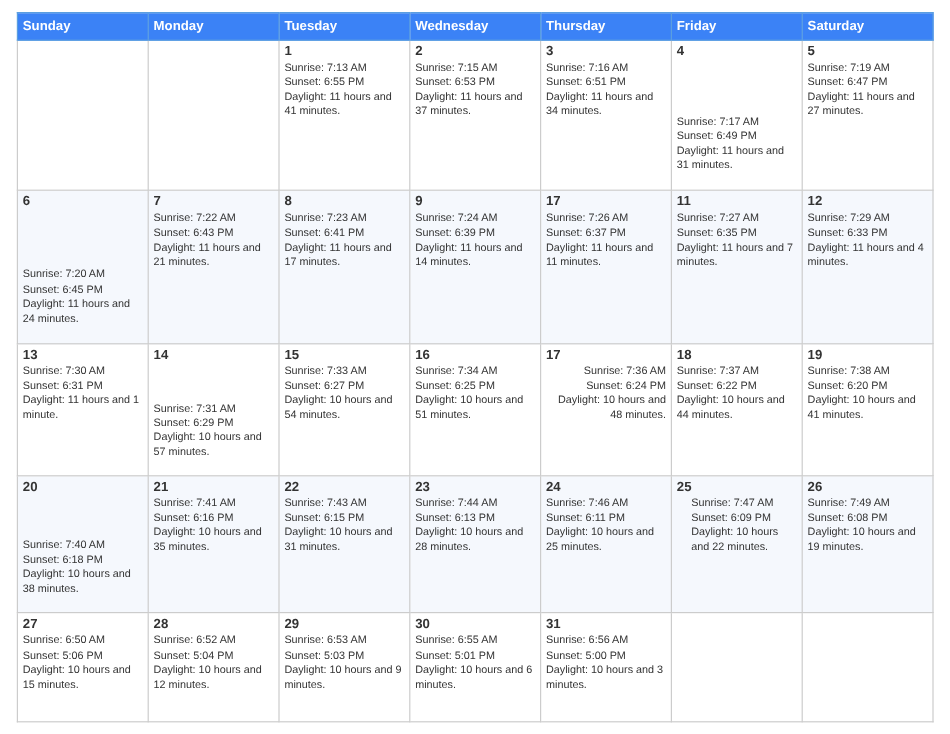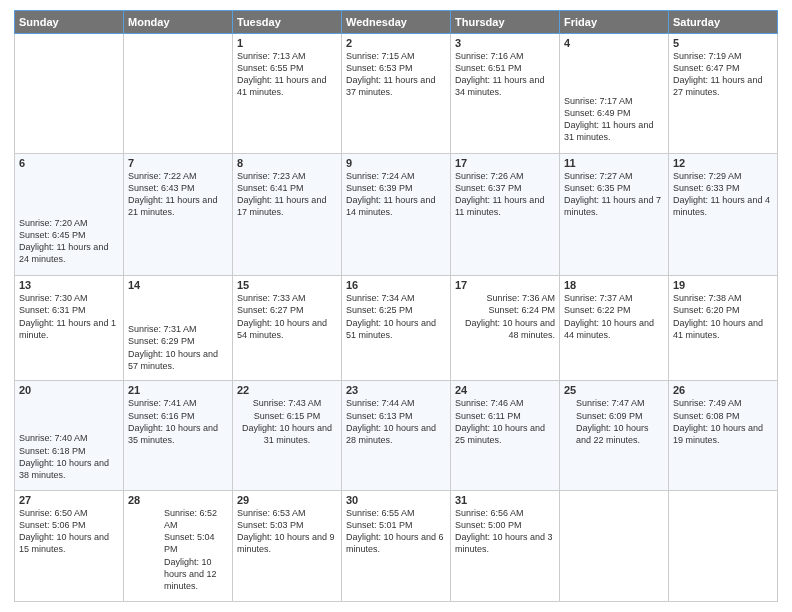--- a/index.html
+++ b/index.html
@@ -41,21 +41,21 @@
       font-size: 13px;
       color: #444;
     }
     .calendar {
       flex: 1;
       border-collapse: collapse;
       width: 100%;
       table-layout: fixed;
     }
     .calendar thead tr th {
-      background: #737373;
+      background: #3b82f6;
       color: #fff;
       font-size: 11px;
       font-weight: bold;
       padding: 5px 4px;
       text-align: left;
       border: 1px solid #5a9ee0;
     }
     .calendar tbody tr td {
       border: 1px solid #ccc;
       vertical-align: top;
@@ -231,21 +231,21 @@
 Daylight: 10 hours and 38 minutes.</div>
           </td>
           <td>
             <span class="day-number">21</span>
             <div class="cell-text" style="white-space: pre-line;">Sunrise: 7:41 AM
 Sunset: 6:16 PM
 Daylight: 10 hours and 35 minutes.</div>
           </td>
           <td>
             <span class="day-number">22</span>
-            <div class="cell-text" style="white-space: pre-line; text-align: center;">Sunrise: 7:43 AM
+            <div class="cell-text" style="white-space: pre-line;">Sunrise: 7:43 AM
 Sunset: 6:15 PM
 Daylight: 10 hours and 31 minutes.</div>
           </td>
           <td>
             <span class="day-number">23</span>
             <div class="cell-text" style="white-space: pre-line;">Sunrise: 7:44 AM
 Sunset: 6:13 PM
 Daylight: 10 hours and 28 minutes.</div>
           </td>
           <td>
@@ -269,21 +269,21 @@
         </tr>
         <tr>
           <td>
             <span class="day-number">27</span>
             <div class="cell-text" style="white-space: pre-line;">Sunrise: 6:50 AM
 Sunset: 5:06 PM
 Daylight: 10 hours and 15 minutes.</div>
           </td>
           <td>
             <span class="day-number">28</span>
-            <div class="cell-text" style="white-space: pre-line; margin-left: 36px;">Sunrise: 6:52 AM
+            <div class="cell-text" style="white-space: pre-line;">Sunrise: 6:52 AM
 Sunset: 5:04 PM
 Daylight: 10 hours and 12 minutes.</div>
           </td>
           <td>
             <span class="day-number">29</span>
             <div class="cell-text" style="white-space: pre-line;">Sunrise: 6:53 AM
 Sunset: 5:03 PM
 Daylight: 10 hours and 9 minutes.</div>
           </td>
           <td>

